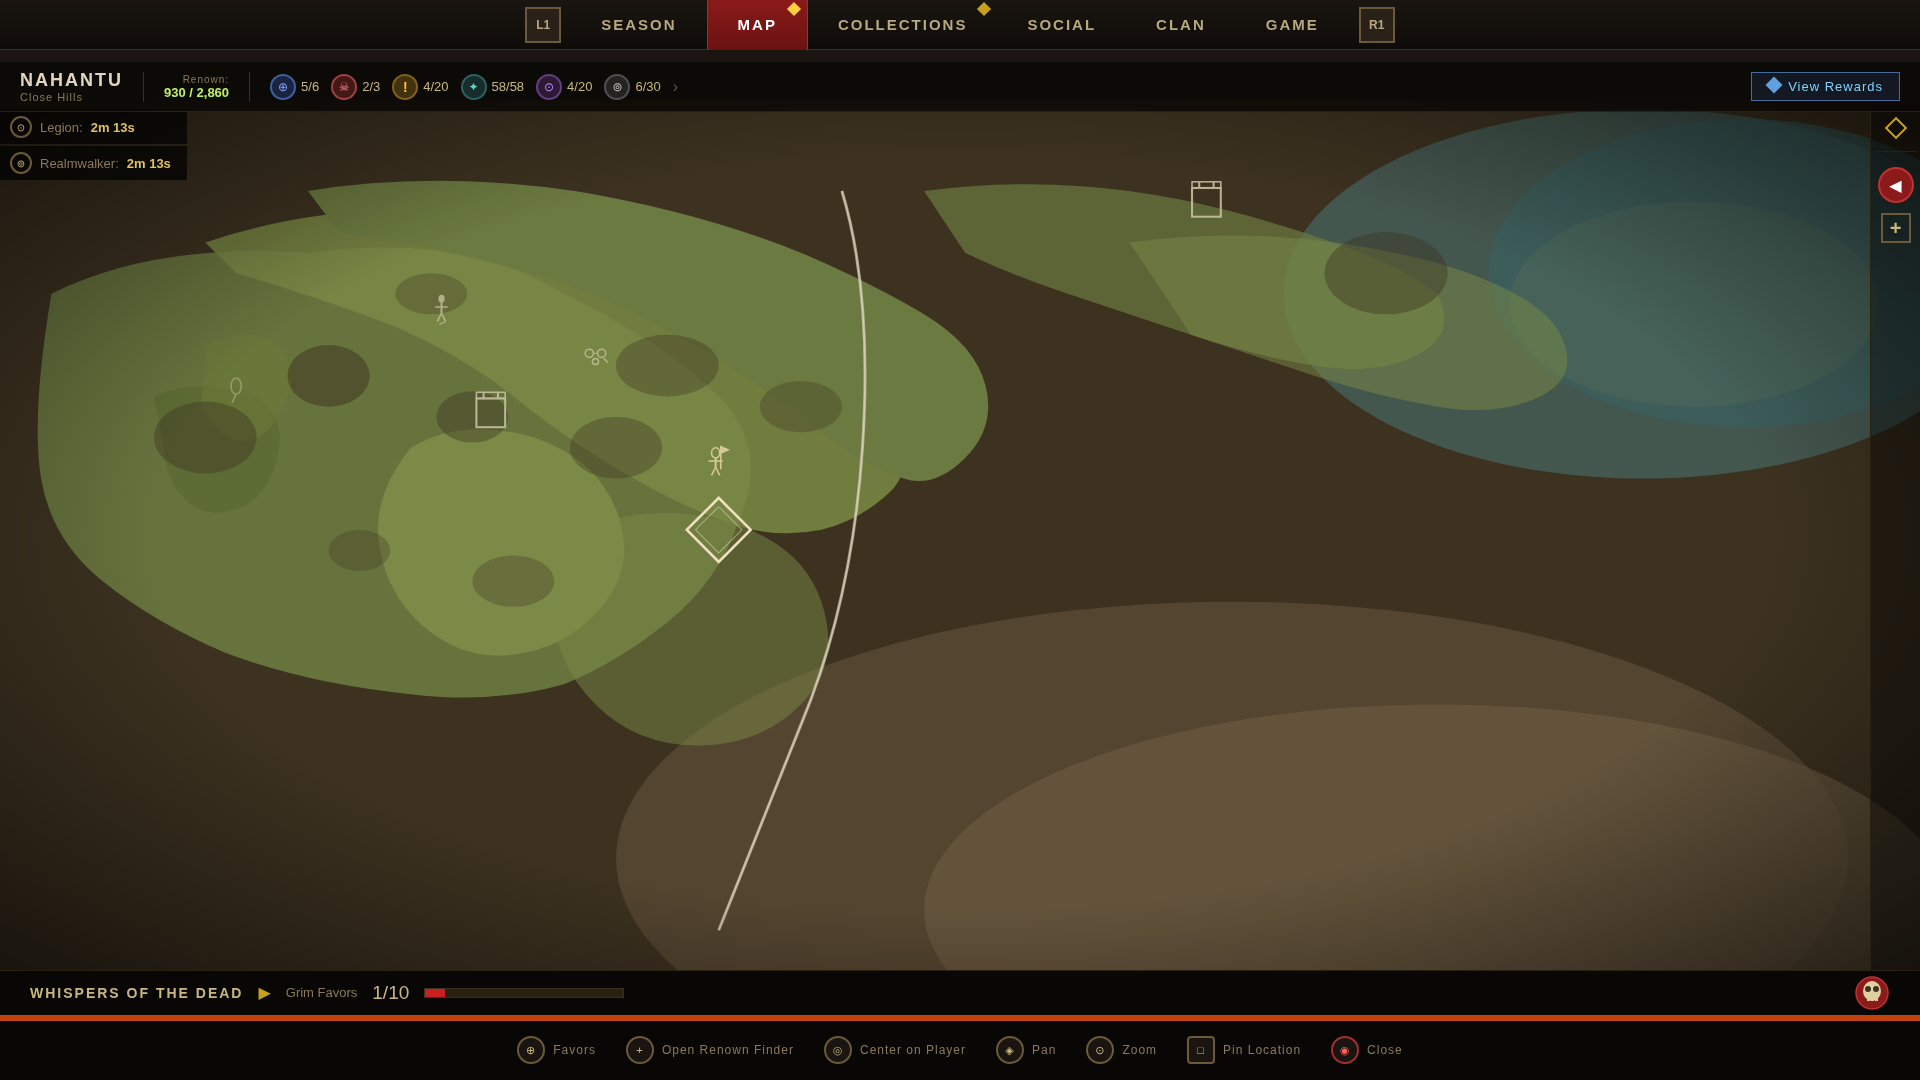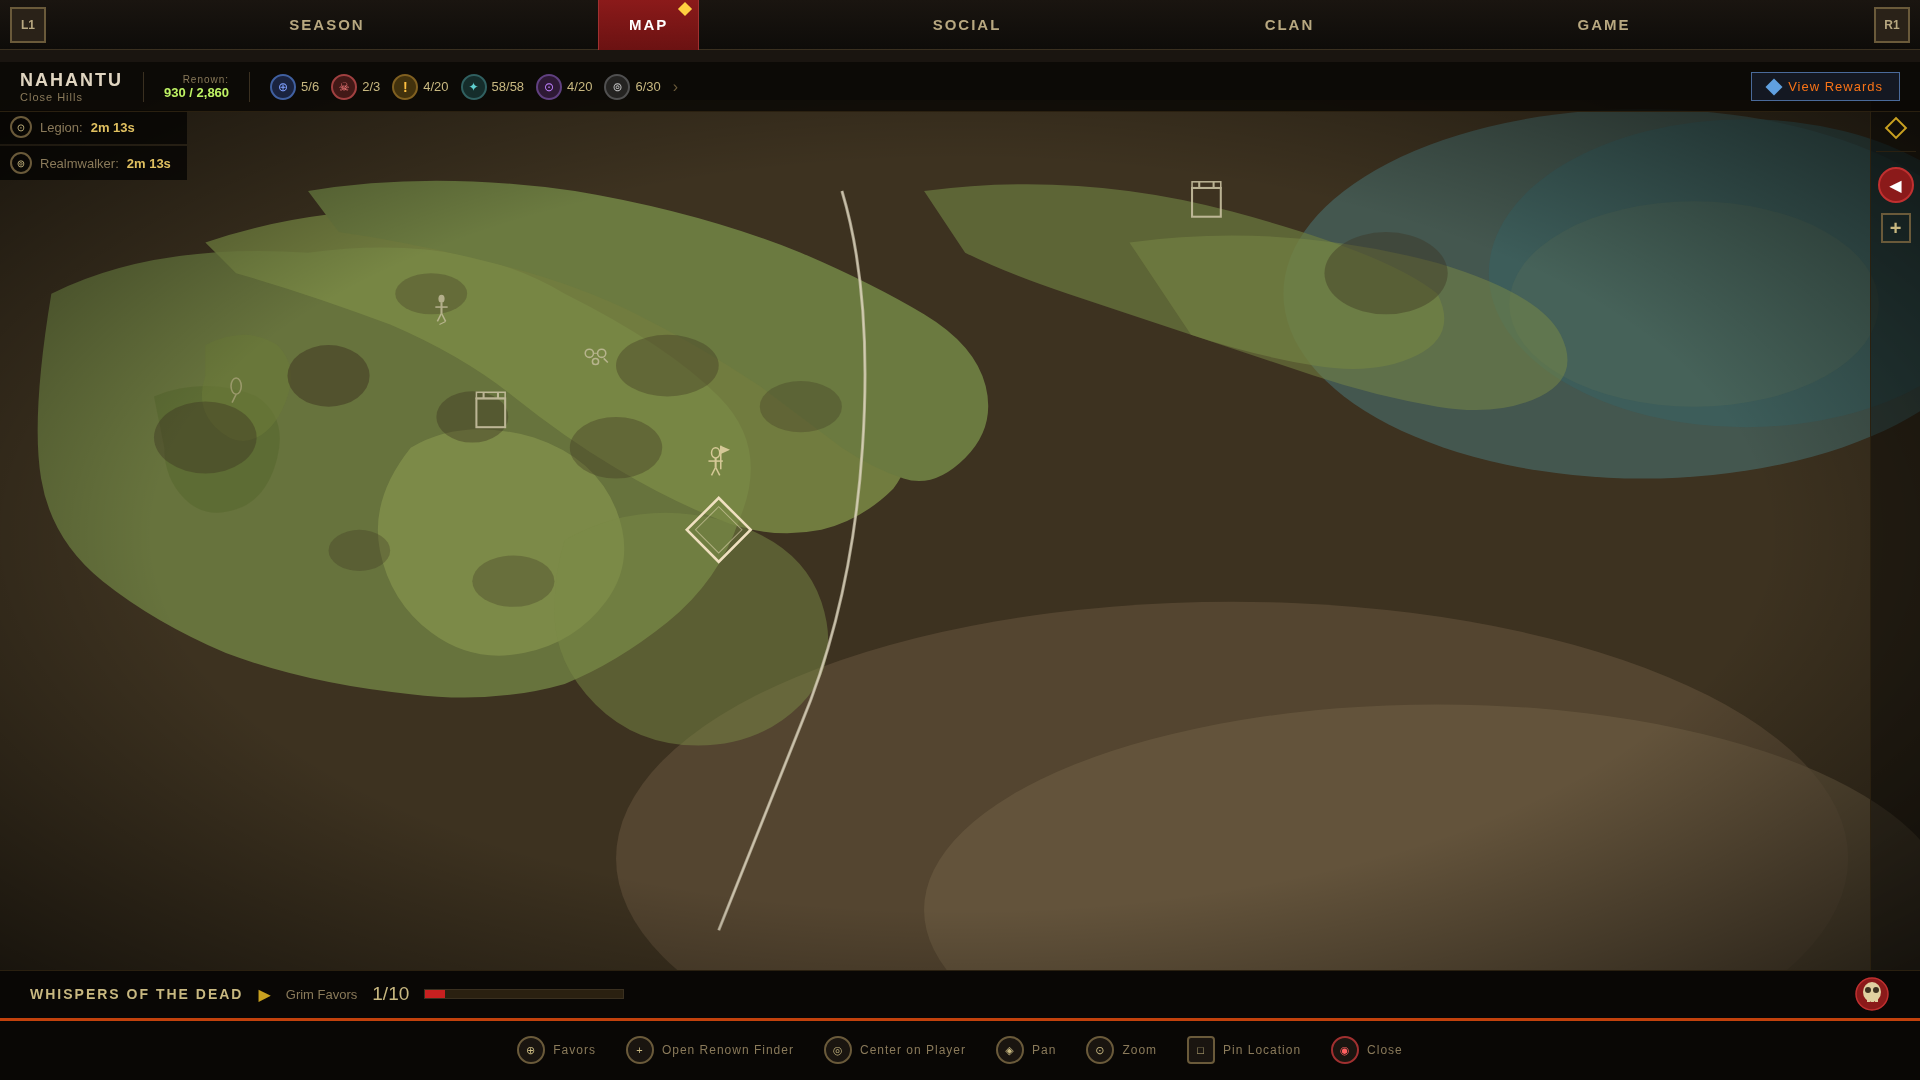--- a/index.html
+++ b/index.html
@@ -14,21 +14,21 @@
 
     
     #top-nav {
       position: absolute;
       top: 0; left: 0; right: 0;
       height: 50px;
       background: linear-gradient(180deg, #1a1510 0%, #0e0c09 100%);
       border-bottom: 1px solid #3a3020;
       display: flex;
       align-items: center;
-      justify-content: space-between;
+      justify-content: center;
       gap: 0;
       z-index: 100;
     }
     .nav-btn {
       padding: 0 30px;
       height: 50px;
       display: flex;
       align-items: center;
       justify-content: center;
       font-size: 15px;
@@ -144,26 +144,26 @@
     .stat-icon.teal { border-color: #306060; background: rgba(30,80,80,0.5); color: #60d0d0; }
     .stat-icon.purple { border-color: #604080; background: rgba(80,40,100,0.5); color: #c080ff; }
     .stat-icon.gray { border-color: #505050; background: rgba(60,60,60,0.5); color: #c0c0c0; }
     .stat-arrow {
       color: #6a5a3a;
       font-size: 16px;
     }
     .view-rewards-btn {
       margin-left: auto;
       display: flex;
-      align-items: center;
+      align-items: flex-start;
       gap: 8px;
       padding: 6px 16px;
       border: 1px solid #4a6a9a;
       background: rgba(40,60,100,0.3);
-      color: #f97316;
+      color: #7dd3fc;
       font-size: 13px;
       cursor: pointer;
       letter-spacing: 1px;
     }
     .view-rewards-btn .diamond {
       width: 12px; height: 12px;
       background: #60a0e0;
       transform: rotate(45deg);
     }
 
@@ -277,21 +277,21 @@
       display: flex;
       flex-direction: column;
       z-index: 100;
     }
     #quest-bar {
       height: 50px;
       display: flex;
       align-items: center;
       padding: 0 30px;
       gap: 15px;
-      border-bottom: 3px solid #c2410c;
+      border-bottom: 6px solid #c2410c;
     }
     .quest-title {
       font-size: 14px;
       font-weight: bold;
       letter-spacing: 2px;
       color: #c8b880;
       text-transform: uppercase;
     }
     .quest-arrow {
       color: #c8a020;
@@ -353,20 +353,24 @@
     }
   </style>
 </head>
 <body>
 
 <div id="top-nav">
   <div class="nav-trigger">L1</div>
   <div class="nav-btn">SEASON</div>
   <div class="nav-btn map-active active">
     <span>MAP</span>
+    <div class="diamond-icon"></div>
+  </div>
+  <div class="nav-btn">
+    <span>COLLECTIONS</span>
     <div class="diamond-icon"></div>
   </div>
   <div class="nav-btn">SOCIAL</div>
   <div class="nav-btn">CLAN</div>
   <div class="nav-btn">GAME</div>
   <div class="nav-trigger">R1</div>
 </div>
 
 <div id="location-bar">
   <div style="display:flex;flex-direction:column;">

